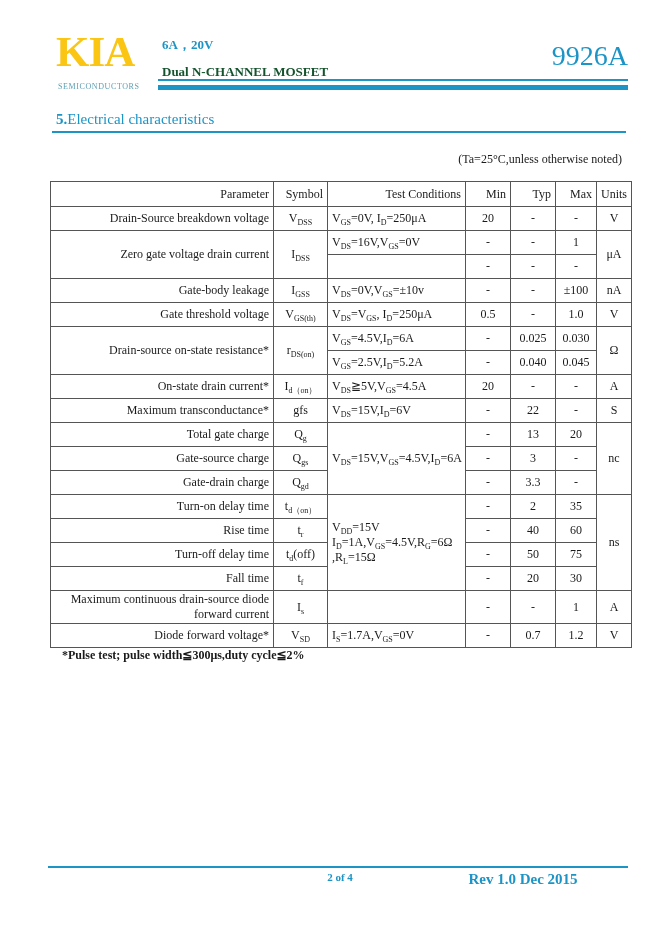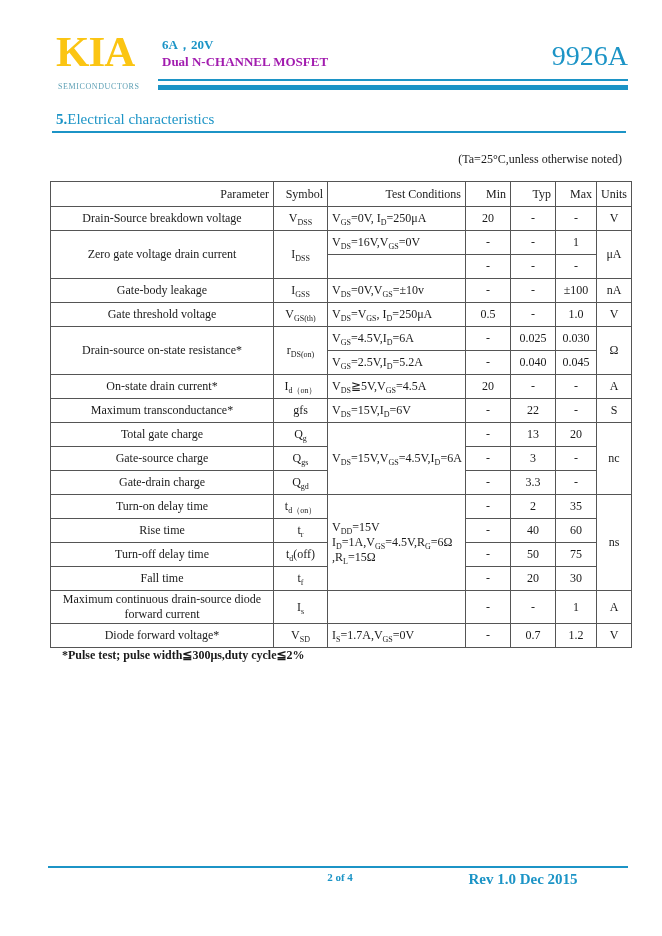--- a/index.html
+++ b/index.html
@@ -5,37 +5,37 @@
   html,body{margin:0;padding:0;background:#ffffff;}
   .page{
     position:relative;width:662px;height:936px;background:#ffffff;overflow:hidden;
     font-family:Liberation Serif, serif;color:#1a1a1a;
   }
   
   .logo{position:absolute;left:56px;top:30px;font-size:43px;line-height:1;font-weight:bold;
         color:#FBC513;letter-spacing:-1px;}
   .logo-sub{position:absolute;left:58px;top:82px;font-size:8px;color:#5C9FB4;letter-spacing:.6px;}
   .rating{position:absolute;left:162px;top:36px;font-size:13px;font-weight:bold;color:#1C94C6;}
-  .devtype{position:absolute;left:162px;top:54px;font-size:13px;font-weight:bold;color:#a21caf;}
+  .devtype{position:absolute;left:162px;top:64px;font-size:13px;font-weight:bold;color:#14532d;}
   .partno{position:absolute;right:34px;top:40px;font-size:28px;color:#1C94C6;}
   .rule-thin{position:absolute;left:158px;top:79px;width:470px;height:2px;background:#1C94C6;}
   .rule-thick{position:absolute;left:158px;top:85px;width:470px;height:5px;background:#1C94C6;}
   .section{position:absolute;left:56px;top:111px;font-size:15px;color:#1C94C6;}
   .section .num{font-weight:bold;}
   .section-underline{position:absolute;left:52px;top:131px;width:574px;height:2px;background:#1C94C6;}
   .cond-note{position:absolute;right:40px;top:152px;font-size:12px;color:#1a1a1a;}
   
   table.spec{position:absolute;left:50px;top:181px;width:581px;border-collapse:collapse;
              table-layout:fixed;font-size:12px;color:#1a1a1a;}
   table.spec th,table.spec td{border:1px solid #555;padding:1px 4px;vertical-align:middle;
              line-height:1.25;background:#fff;}
   table.spec th{font-weight:normal;text-align:right;height:22px;font-size:12px;}
   table.spec tr{height:24px;}
   tr.h21{height:21px;} tr.h26{height:26px;} tr.h38{height:38px;}
-  td.param{text-align:center;padding-left:7px;margin-top:34px;}
+  td.param{text-align:right;padding-left:7px;margin-top:34px;}
   td.sym,td.val,td.units{text-align:center;}
   td.cond{text-align:left;padding-left:7px;}
   sub{font-size:8px;line-height:0;}
   
   .footnote{position:absolute;left:62px;top:648px;font-size:12px;font-weight:bold;color:#1a1a1a;}
   .footer-rule{position:absolute;left:48px;top:866px;width:580px;height:2px;background:#1C94C6;}
   .page-ind{position:absolute;left:290px;top:871px;width:100px;text-align:center;
             font-size:11px;font-weight:bold;color:#1C94C6;}
   .rev{position:absolute;left:468px;top:871px;width:110px;text-align:center;
        font-size:15px;font-weight:bold;color:#1C94C6;}

